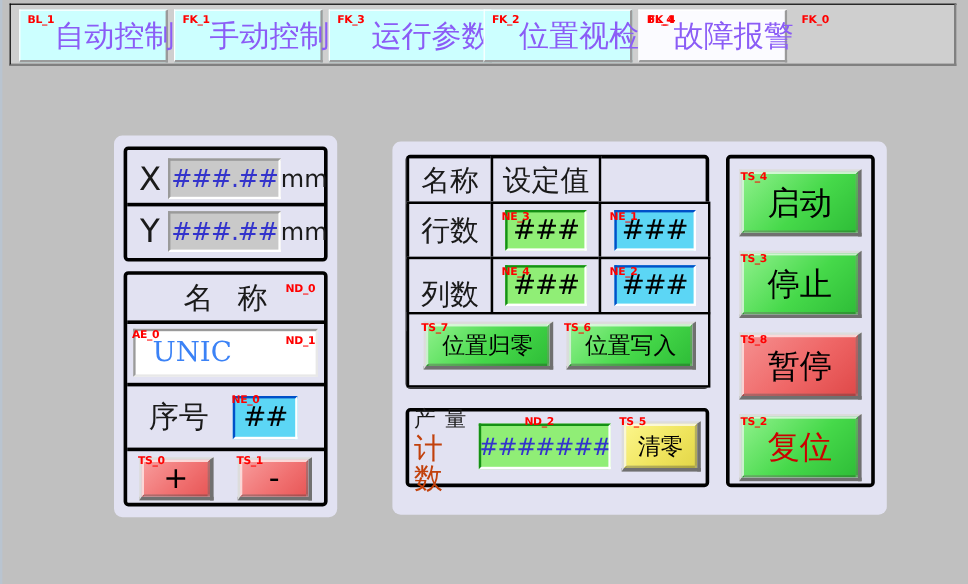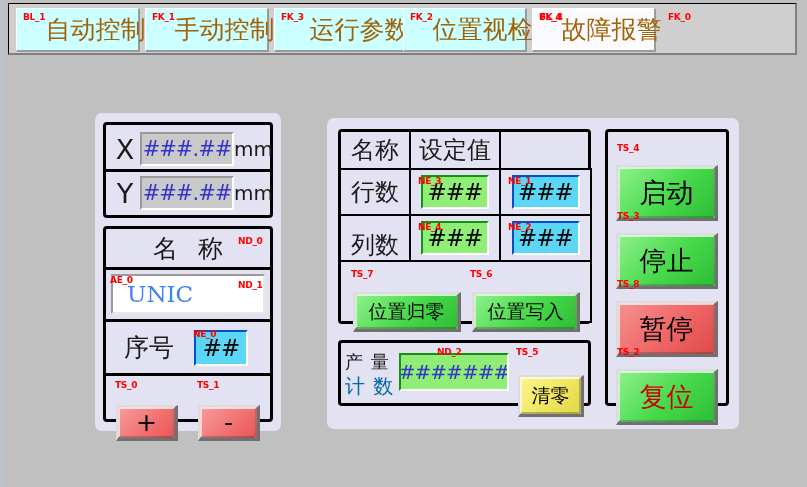--- a/index.html
+++ b/index.html
@@ -57,21 +57,21 @@
     box-sizing: border-box;
     display: flex;
     align-items: center;
     justify-content: center;
   }
   .tab.selected {
     background: #fbfbff;
   }
   .tab-label {
     font-size: 25px;
-    color: #a16207;
+    color: #8b5cf6;
     line-height: 25px;
     white-space: nowrap;
     font-family: "DejaVu Sans", "Liberation Sans", sans-serif;
     margin-left: 36px;
   }
   .tab-label.spaced { letter-spacing: 9px; padding-left: 9px; }
 
   
   .lav-panel {
     position: absolute;
@@ -167,21 +167,20 @@
     position: absolute;
     box-sizing: border-box;
     border-top: 2px solid #dcdcdc;
     border-left: 2px solid #dcdcdc;
     border-right: 3px solid #707070;
     border-bottom: 3px solid #707070;
     display: flex;
     align-items: center;
     justify-content: center;
     overflow: hidden;
-    margin-top: 24px;
   }
   .btn-inner {
     width: 100%;
     height: 100%;
     box-sizing: border-box;
     display: flex;
     align-items: center;
     justify-content: center;
     border-top: 2px solid rgba(255,255,255,0.75);
     border-left: 2px solid rgba(255,255,255,0.75);
@@ -363,21 +362,21 @@
   <span class="tag" style="left:91px;top:59px;">NE_3</span>
   <span class="tag" style="left:181px;top:59px;">NE_1</span>
   <span class="tag" style="left:91px;top:105px;">NE_4</span>
   <span class="tag" style="left:181px;top:105px;">NE_2</span>
   <span class="tag" style="left:24px;top:152px;">TS_7</span>
   <span class="tag" style="left:143px;top:152px;">TS_6</span>
 
   <div class="blk-group" style="left:11px;top:222px;width:253px;height:66px;">
     <div style="position:absolute;left:4px;top:3px;width:54px;height:56px;display:flex;flex-direction:column;justify-content:center;">
       <span style="font-size:18px;color:#1a1a1a;line-height:25px;letter-spacing:1px;">产 量</span>
-      <span style="font-size:20px;color:#0369a1;line-height:25px;letter-spacing:1px;">计 数</span>
+      <span style="font-size:24px;color:#c2410c;line-height:25px;letter-spacing:1px;">计 数</span>
     </div>
     <div class="field field-green" style="left:58px;top:10px;width:110px;height:38px;">
       <span class="val-blue" style="font-size:20px;">#######</span>
     </div>
     <div class="btn btn-yellow" style="left:177px;top:8px;width:66px;height:42px;">
       <span class="btn-inner">
         <span class="btn-label" style="font-size:19px;color:#000;">清零</span>
       </span>
     </div>
   </div>

